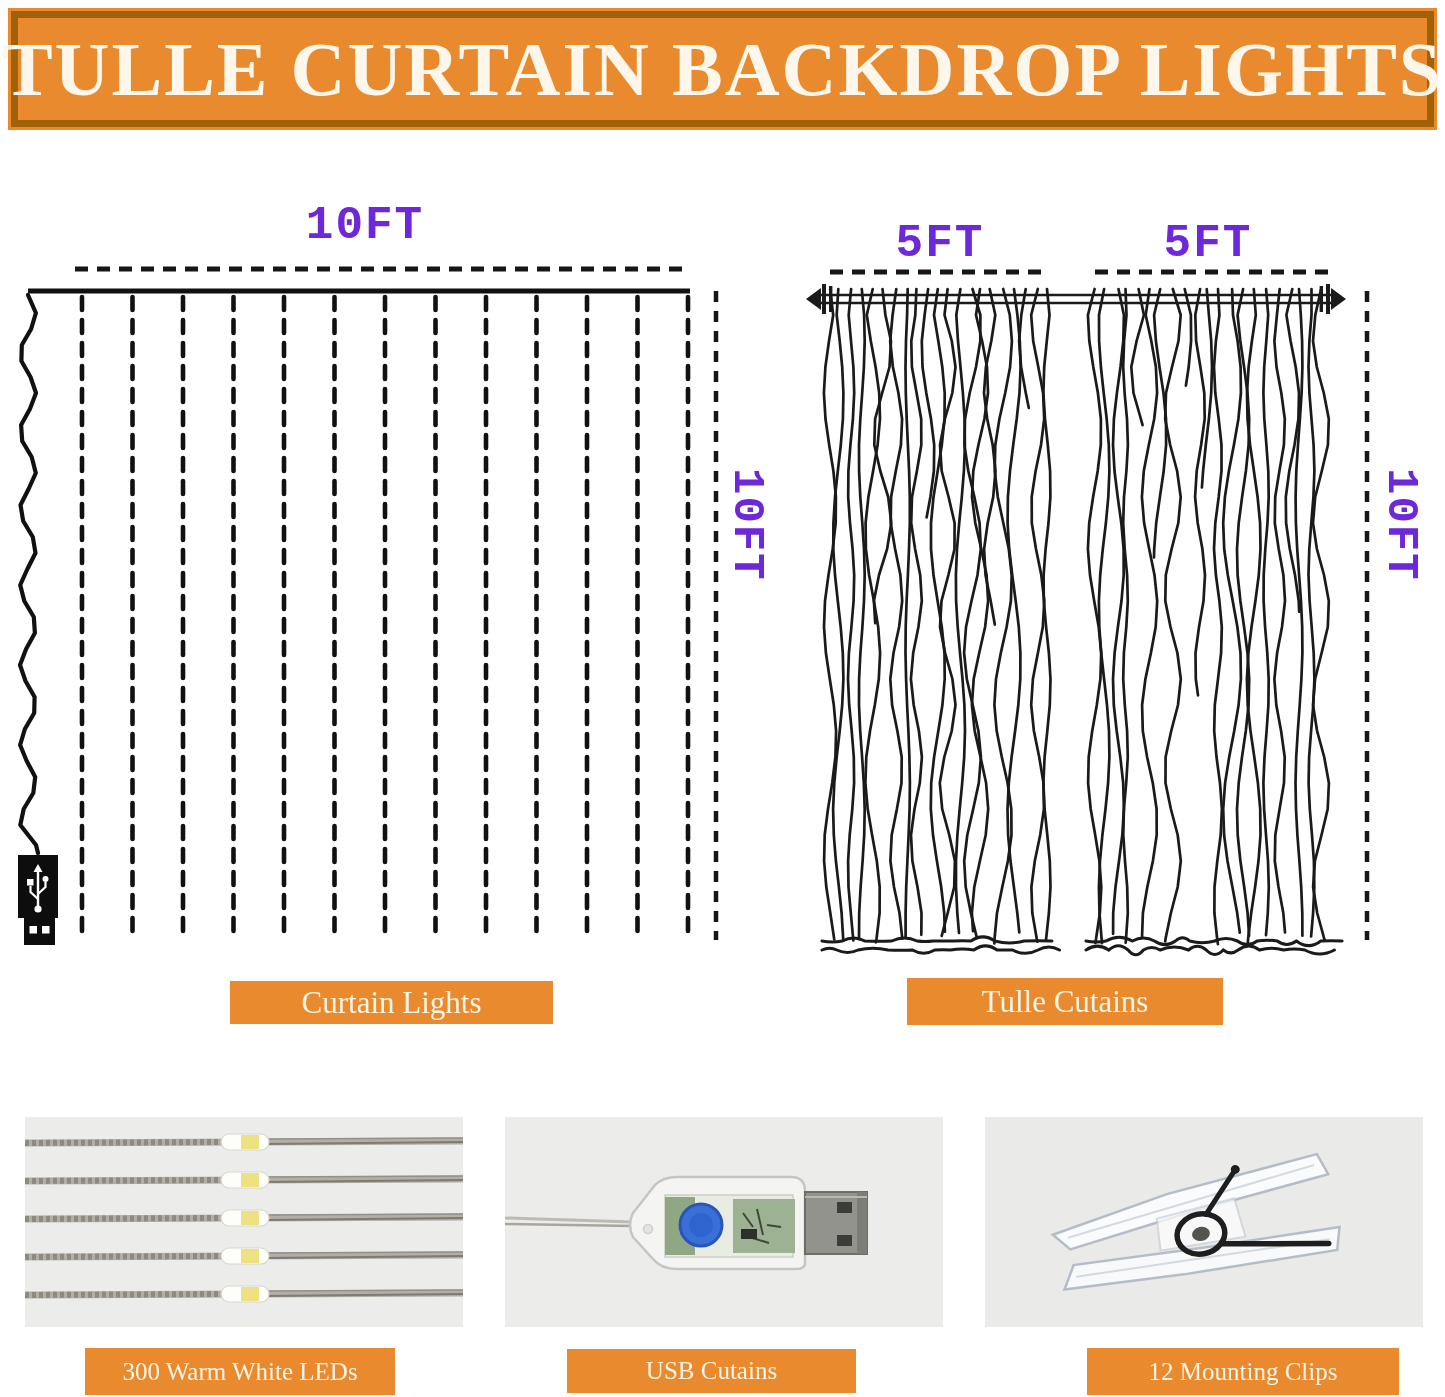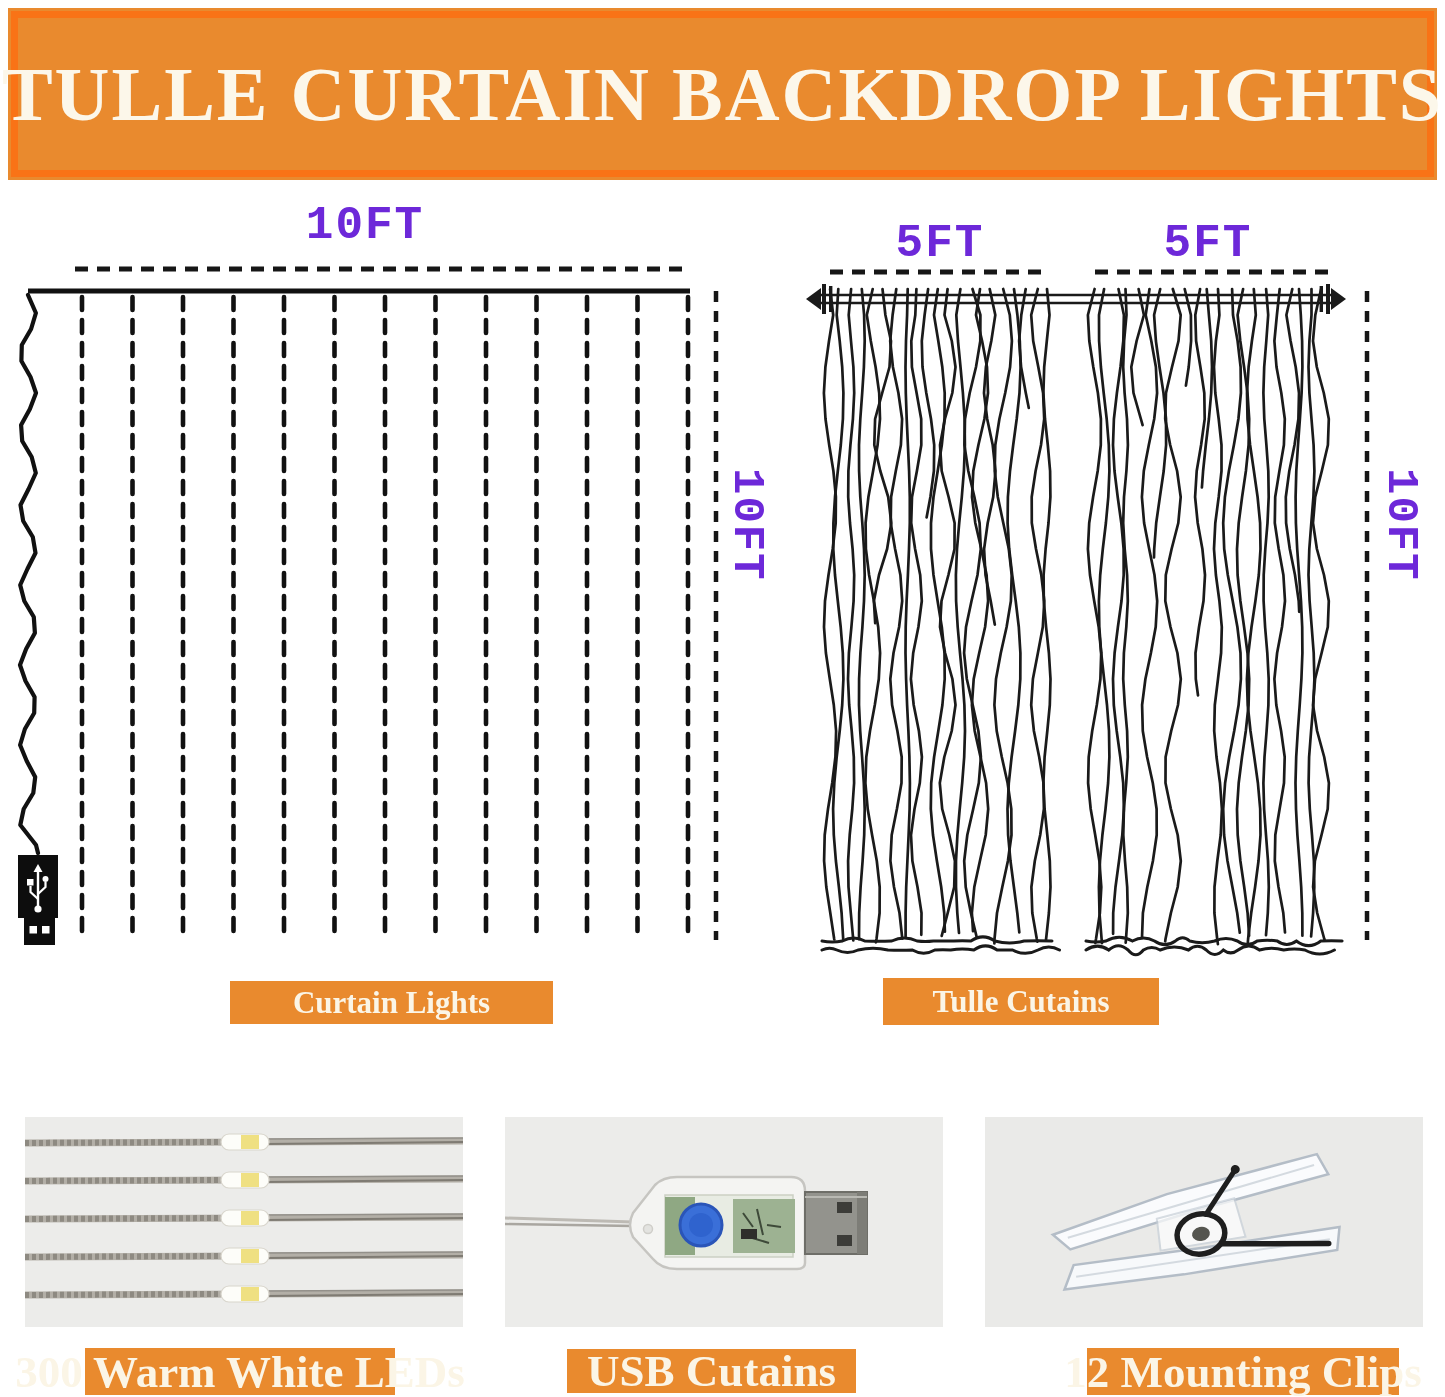--- a/index.html
+++ b/index.html
@@ -5,35 +5,35 @@
   :root{
     --orange:#E98A2E;
     --cream:#FBF5E6;
     --ink:#1A1A1A;
     --photo-bg:#ECECEA;
   }
   html,body{margin:0;padding:0;background:#fff;}
   .stage{position:relative;width:1445px;height:1397px;background:#fff;overflow:hidden;
          font-family:"Liberation Serif",serif;}
   
-  .banner{position:absolute;left:8px;top:8px;width:1429px;height:172px;box-sizing:border-box;
-          border:3px solid var(--orange);background:#f97316;padding:7px;}
+  .banner{position:absolute;left:8px;top:8px;width:1429px;height:122px;box-sizing:border-box;
+          border:3px solid var(--orange);background:#a16207;padding:7px;}
   .banner-inner{width:100%;height:100%;background:var(--orange);
                 display:flex;align-items:center;justify-content:center;}
   .banner-text{font-weight:bold;font-size:76px;letter-spacing:2px;color:#FCF7EA;white-space:nowrap;
                font-family:"Liberation Serif",serif;}
   
   .dim{position:absolute;font-family:"Liberation Mono",monospace;font-weight:bold;
        color:#6d28d9;font-size:46px;letter-spacing:2px;text-align:center;}
   .dim-v{writing-mode:vertical-rl;font-size:44px;}
   
   .tag{position:absolute;background:var(--orange);color:var(--cream);
-       display:flex;align-items:center;justify-content:center;white-space:nowrap;font-weight:bold;}
+       display:flex;align-items:center;justify-content:center;white-space:nowrap;}
   .tag-plain{font-size:31px;}
-  .tag-bold{font-size:45px;font-weight:bold;}
+  .tag-bold{font-size:25px;font-weight:normal;}
   svg{position:absolute;display:block;}
 </style>
 </head>
 <body>
 
 <div class="stage">
 
   <div class="banner">
     <div class="banner-inner">
       <span class="banner-text">TULLE CURTAIN BACKDROP LIGHTS</span>
@@ -150,21 +150,21 @@
         <path d="M509.0,104 L510.8,130 L512.1,156 L512.4,182 L511.6,208 L509.9,234 L508.0,260 L506.3,286 L505.6,312 L505.9,338 L507.2,364 L509.1,390 L511.0,416 L512.2,442 L512.4,468 L511.4,494 L509.7,520 L507.8,546 L506.2,572 L505.5,598 L506.0,624 L507.4,650 L509.4,676 L511.2,702 L512.3,728 L512.4,750.7" fill="none" stroke="#1a1a1a" stroke-width="2.7" stroke-linecap="round" stroke-linejoin="round"></path>
         <path d="M521.5,104 L521.5,130 L519.4,156 L518.5,182 L519.4,208 L521.5,234 L523.6,260 L524.4,286 L523.4,312 L521.3,338 L519.3,364 L518.5,390 L519.6,416 L521.7,442 L523.7,468 L524.4,494 L523.3,520 L521.1,546 L519.1,572 L518.6,598 L519.8,624 L522.0,650 L523.9,676 L524.3,702 L523.1,728 L521.1,751.5" fill="none" stroke="#1a1a1a" stroke-width="2.7" stroke-linecap="round" stroke-linejoin="round"></path>
         <path d="M531.1,104 L525.3,130 L523.0,156 L526.8,182 L533.8,208 L538.8,234 L537.9,260 L531.8,286 L525.2,312 L523.0,338 L526.9,364 L534.0,390 L538.8,416 L537.8,442 L531.6,468 L525.1,494 L523.0,520 L527.1,546 L534.2,572 L538.9,598 L537.7,624 L531.5,650 L524.9,676 L523.1,702 L527.2,728 L534.3,754 L534.6,754.9" fill="none" stroke="#1a1a1a" stroke-width="2.7" stroke-linecap="round" stroke-linejoin="round"></path>
         <path d="M296,756 q10.0,2.1 20.0,0 q13.2,-7.7 26.4,0 q11.1,-5.8 22.1,0 q10.5,7.2 20.9,0 q7.2,-6.6 14.3,0 q12.5,3.3 24.9,0 q11.4,-4.9 22.8,0 q9.9,7.3 19.8,0 q10.0,-1.6 20.1,0 q9.5,7.0 19.1,0 q12.2,9.3 24.4,0 q10.7,-0.4 21.3,0" fill="none" stroke="#1a1a1a" stroke-width="3" stroke-linecap="round"></path>
         <path d="M296,765 q11.3,-7.8 22.7,0 q9.7,-8.5 19.4,0 q7.7,9.6 15.3,0 q8.3,-4.9 16.7,0 q14.2,-5.8 28.4,0 q8.9,-7.4 17.8,0 q8.5,8.8 17.0,0 q7.4,5.7 14.8,0 q10.7,-8.0 21.4,0 q12.1,-3.6 24.2,0 q10.6,-1.8 21.2,0 q14.8,8.0 29.5,0" fill="none" stroke="#1a1a1a" stroke-width="3" stroke-linecap="round"></path>
       </g>
     <line x1="577" y1="106" x2="577" y2="755" stroke="#161616" stroke-width="4.5" stroke-dasharray="11 9"></line>
   </svg>
 
   <div class="tag tag-plain" style="left:230px;top:981px;width:323px;height:43px;">Curtain Lights</div>
-  <div class="tag tag-plain" style="left:883px;top:978px;width:276px;height:47px;">Tulle Cutains</div>
+  <div class="tag tag-plain" style="left:907px;top:978px;width:316px;height:47px;">Tulle Cutains</div>
 
   <svg viewBox="0 0 438 210" width="438" height="210" style="left:25px;top:1117px;">
     <rect x="0" y="0" width="438" height="210" fill="var(--photo-bg)"></rect>
     <g id="ledRows">
         <g>
           <line x1="0" y1="26" x2="438" y2="24" stroke="#B3AFA7" stroke-width="7"></line>
           <line x1="0" y1="26" x2="196" y2="25" stroke="#8E8A82" stroke-width="6" stroke-dasharray="4 3"></line>
           <line x1="240" y1="22" x2="438" y2="21" stroke="#93908a" stroke-width="1.6"></line>
           <line x1="240" y1="27" x2="438" y2="25" stroke="#7F7B73" stroke-width="1.8"></line>
           <rect x="196" y="17" width="48" height="16" rx="8" fill="#FDFDF9" stroke="#D8D5CC" stroke-width="1.2"></rect>

